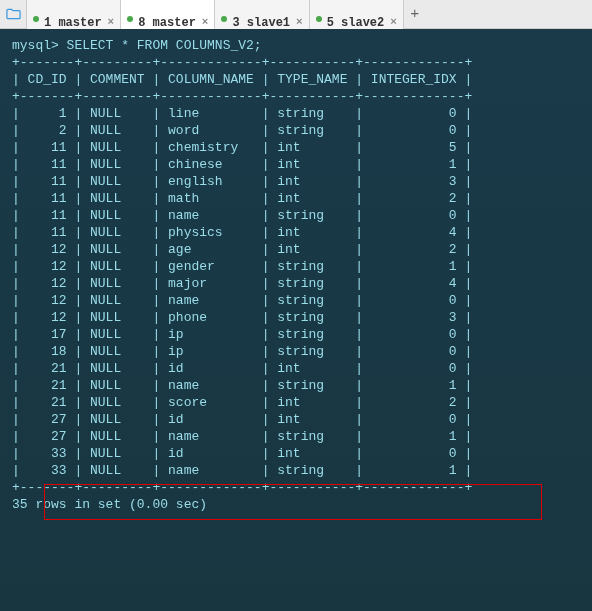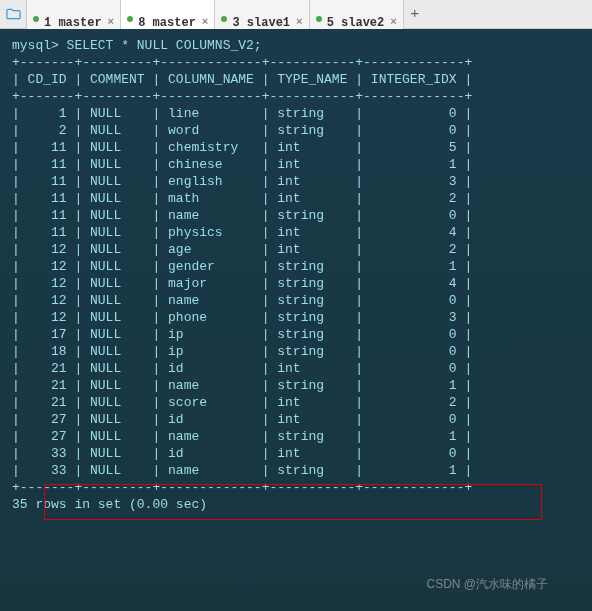--- a/index.html
+++ b/index.html
@@ -117,21 +117,21 @@
       </div>
       <div class="tab">
         <span class="dot"></span>
         <span>5 slave2</span>
         <span class="close">×</span>
       </div>
     </div>
   <div class="add-tab">+</div>
 </div>
 
-<div class="terminal"><span>mysql&gt; </span><span>SELECT * NULL COLUMNS_V2;</span>
+<div class="terminal"><span>mysql&gt; </span><span>SELECT * FROM COLUMNS_V2;</span>
 <span id="table-out">+-------+---------+-------------+-----------+-------------+
 | CD_ID | COMMENT | COLUMN_NAME | TYPE_NAME | INTEGER_IDX |
 +-------+---------+-------------+-----------+-------------+
 |     1 | NULL    | line        | string    |           0 |
 |     2 | NULL    | word        | string    |           0 |
 |    11 | NULL    | chemistry   | int       |           5 |
 |    11 | NULL    | chinese     | int       |           1 |
 |    11 | NULL    | english     | int       |           3 |
 |    11 | NULL    | math        | int       |           2 |
 |    11 | NULL    | name        | string    |           0 |
@@ -146,14 +146,13 @@
 |    21 | NULL    | id          | int       |           0 |
 |    21 | NULL    | name        | string    |           1 |
 |    21 | NULL    | score       | int       |           2 |
 |    27 | NULL    | id          | int       |           0 |
 |    27 | NULL    | name        | string    |           1 |
 |    33 | NULL    | id          | int       |           0 |
 |    33 | NULL    | name        | string    |           1 |
 +-------+---------+-------------+-----------+-------------+</span>
 <span>35 rows in set (0.00 sec)</span>
   <div class="highlight-box"></div>
-  <div class="watermark">CSDN @汽水味的橘子</div>
 </div>
 
 </body></html>

